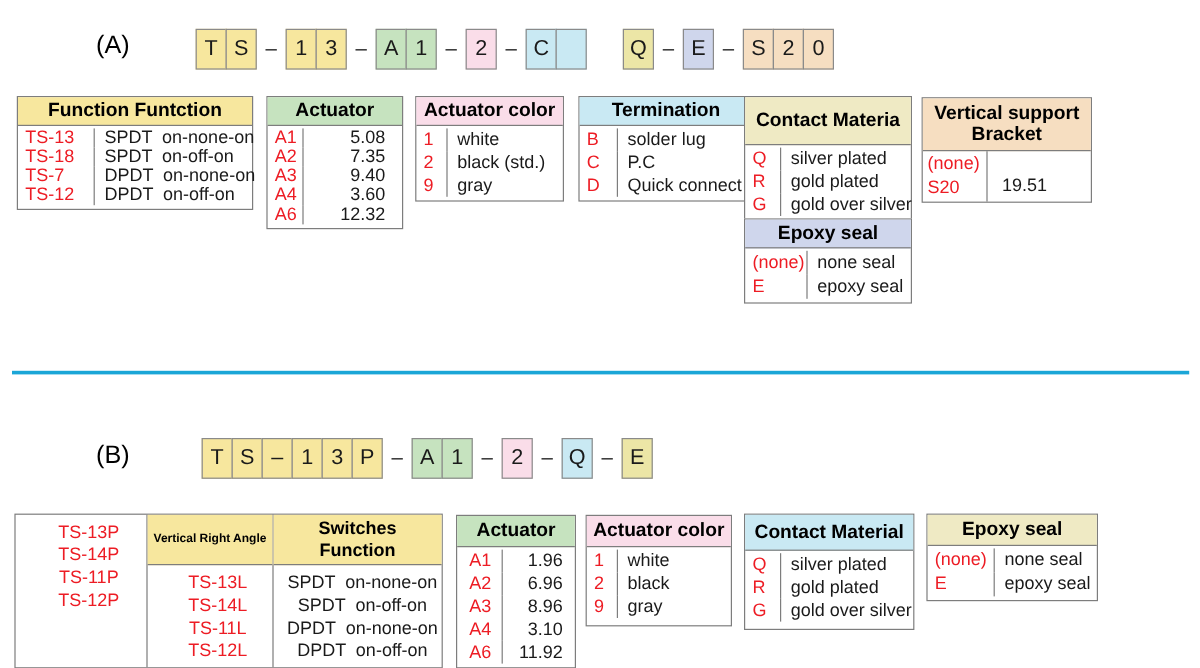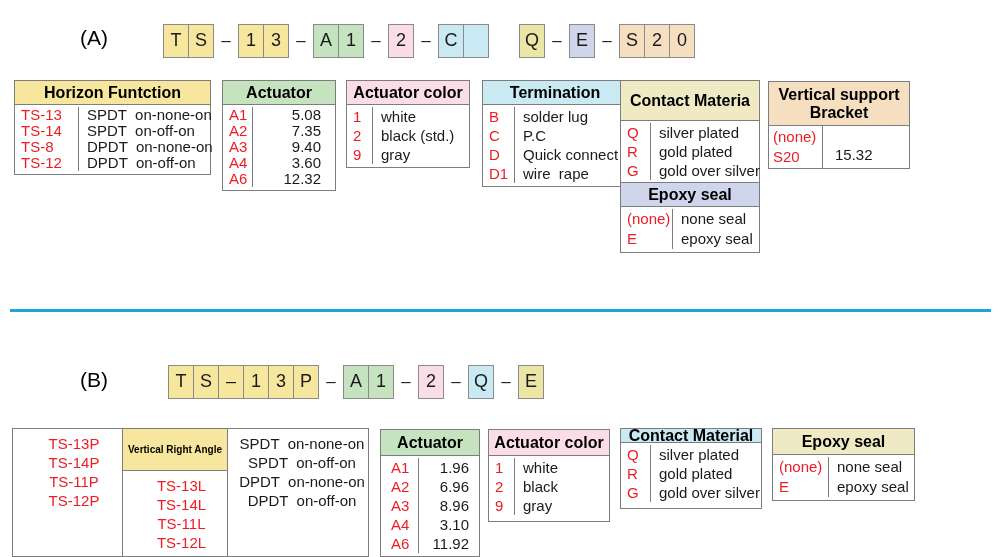--- a/index.html
+++ b/index.html
@@ -107,32 +107,32 @@
     </div>
     <span class="pdash">–</span>
     <div class="pgroup">
       <span class="pbox bg-peach">S</span>
       <span class="pbox bg-peach">2</span>
       <span class="pbox bg-peach">0</span>
     </div>
   </div>
 
   <div class="tbl" style="left:14px;top:80px;width:197px;--colw:64px">
-    <div class="thead bg-yellow" style="height:24px">Horizon Funtction</div>
+    <div class="thead bg-yellow" style="height:24px">Function Funtction</div>
     <div class="tbody" style="--lh:16px">
       <div class="trow">
         <span class="code">TS-13</span>
         <span class="desc">SPDT  on-none-on</span>
       </div>
       <div class="trow">
-        <span class="code">TS-14</span>
+        <span class="code">TS-18</span>
         <span class="desc">SPDT  on-off-on</span>
       </div>
       <div class="trow">
-        <span class="code">TS-8</span>
+        <span class="code">TS-7</span>
         <span class="desc">DPDT  on-none-on</span>
       </div>
       <div class="trow">
         <span class="code">TS-12</span>
         <span class="desc">DPDT  on-off-on</span>
       </div>
     </div>
   </div>
 
   <div class="tbl" style="left:222px;top:80px;width:114px;--colw:30px">
@@ -186,24 +186,20 @@
         <span class="code">B</span>
         <span class="desc">solder lug</span>
       </div>
       <div class="trow">
         <span class="code">C</span>
         <span class="desc">P.C</span>
       </div>
       <div class="trow">
         <span class="code">D</span>
         <span class="desc">Quick connect</span>
-      </div>
-      <div class="trow">
-        <span class="code">D1</span>
-        <span class="desc">wire  rape</span>
       </div>
     </div>
   </div>
 
   <div class="tbl" style="left:620px;top:80px;width:140px;--colw:30px">
     <div class="thead bg-khakihdr" style="height:40px">Contact Materia</div>
     <div class="tbody" style="--lh:19px">
       <div class="trow">
         <span class="code">Q</span>
         <span class="desc">silver plated</span>
@@ -219,21 +215,21 @@
     </div>
   </div>
 
   <div class="tbl" style="left:768px;top:81px;width:142px">
     <div class="thead bg-peach" style="height:44px">Vertical support Bracket</div>
     <div class="bbody">
       <div class="bleft">
         <div>(none)</div>
         <div>S20</div>
       </div>
-      <div class="bright">15.32</div>
+      <div class="bright">19.51</div>
     </div>
   </div>
 
   <div class="tbl" style="left:620px;top:182px;width:140px;--colw:52px">
     <div class="thead bg-lavender" style="height:24px">Epoxy seal</div>
     <div class="tbody" style="--lh:20px">
       <div class="trow">
         <span class="code">(none)</span>
         <span class="desc">none seal</span>
       </div>
@@ -288,20 +284,21 @@
     <div class="acol" style="flex:0 0 105px">
       <div class="thead bg-yellow ath" style="font-size:10px">Vertical Right Angle</div>
       <div class="abody">
         <div class="acode">TS-13L</div>
         <div class="acode">TS-14L</div>
         <div class="acode">TS-11L</div>
         <div class="acode">TS-12L</div>
       </div>
     </div>
     <div class="acol" style="flex:1">
+      <div class="thead bg-yellow ath" style="font-size:15px">Switches Function</div>
       <div class="abody">
         <div class="adesc">SPDT  on-none-on</div>
         <div class="adesc">SPDT  on-off-on</div>
         <div class="adesc">DPDT  on-none-on</div>
         <div class="adesc">DPDT  on-off-on</div>
       </div>
     </div>
   </div>
 
   <div class="tbl" style="left:380px;top:429px;width:100px;--colw:38px">
@@ -342,21 +339,21 @@
         <span class="desc">black</span>
       </div>
       <div class="trow">
         <span class="code">9</span>
         <span class="desc">gray</span>
       </div>
     </div>
   </div>
 
   <div class="tbl" style="left:620px;top:428px;width:142px;--colw:30px">
-    <div class="thead bg-blue" style="height:14px">Contact Material</div>
+    <div class="thead bg-blue" style="height:30px">Contact Material</div>
     <div class="tbody" style="--lh:19px;padding-bottom:6px">
       <div class="trow">
         <span class="code">Q</span>
         <span class="desc">silver plated</span>
       </div>
       <div class="trow">
         <span class="code">R</span>
         <span class="desc">gold plated</span>
       </div>
       <div class="trow">

